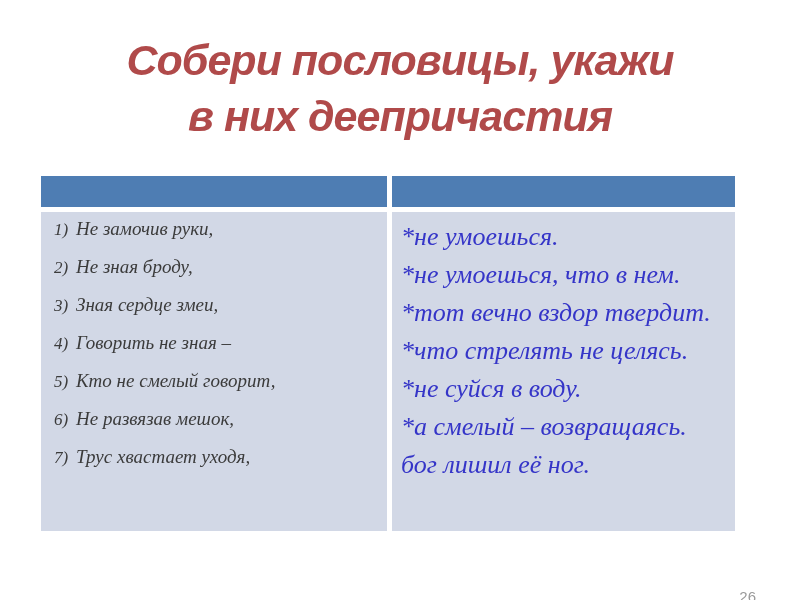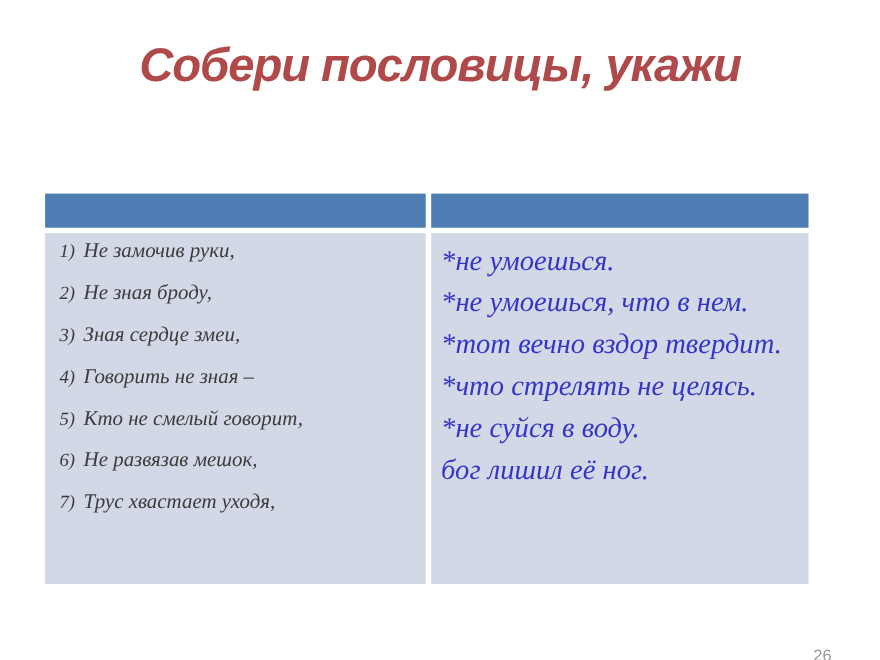--- a/index.html
+++ b/index.html
@@ -78,21 +78,21 @@
     font-family:"Liberation Sans", sans-serif;
     font-size:15px;
     color:#9a9a9a;
   }
 </style>
 </head>
 <body>
 
 <div class="slide">
 
-  <h1 class="title"><span>Собери пословицы, укажи</span><br></h1>
+  <h1 class="title"><span>Собери пословицы, укажи</span><br><span>в них деепричастия</span></h1>
 
   <div class="table">
 
     <div class="thead">
       <div class="th th-left"></div>
       <div class="th th-right"></div>
     </div>
 
     <div class="tbody">
 
@@ -126,20 +126,21 @@
           <span class="txt">Трус хвастает уходя,</span>
         </div>
       </div>
 
       <div class="cell cell-right">
         <div class="rline">*не умоешься.</div>
         <div class="rline">*не умоешься, что в нем.</div>
         <div class="rline">*тот вечно вздор твердит.</div>
         <div class="rline">*что стрелять не целясь.</div>
         <div class="rline">*не суйся в воду.</div>
+        <div class="rline">*а смелый – возвращаясь.</div>
         <div class="rline">бог лишил её ног.</div>
       </div>
 
     </div>
   </div>
 
   <div class="pagenum">26</div>
 
 </div>
 

